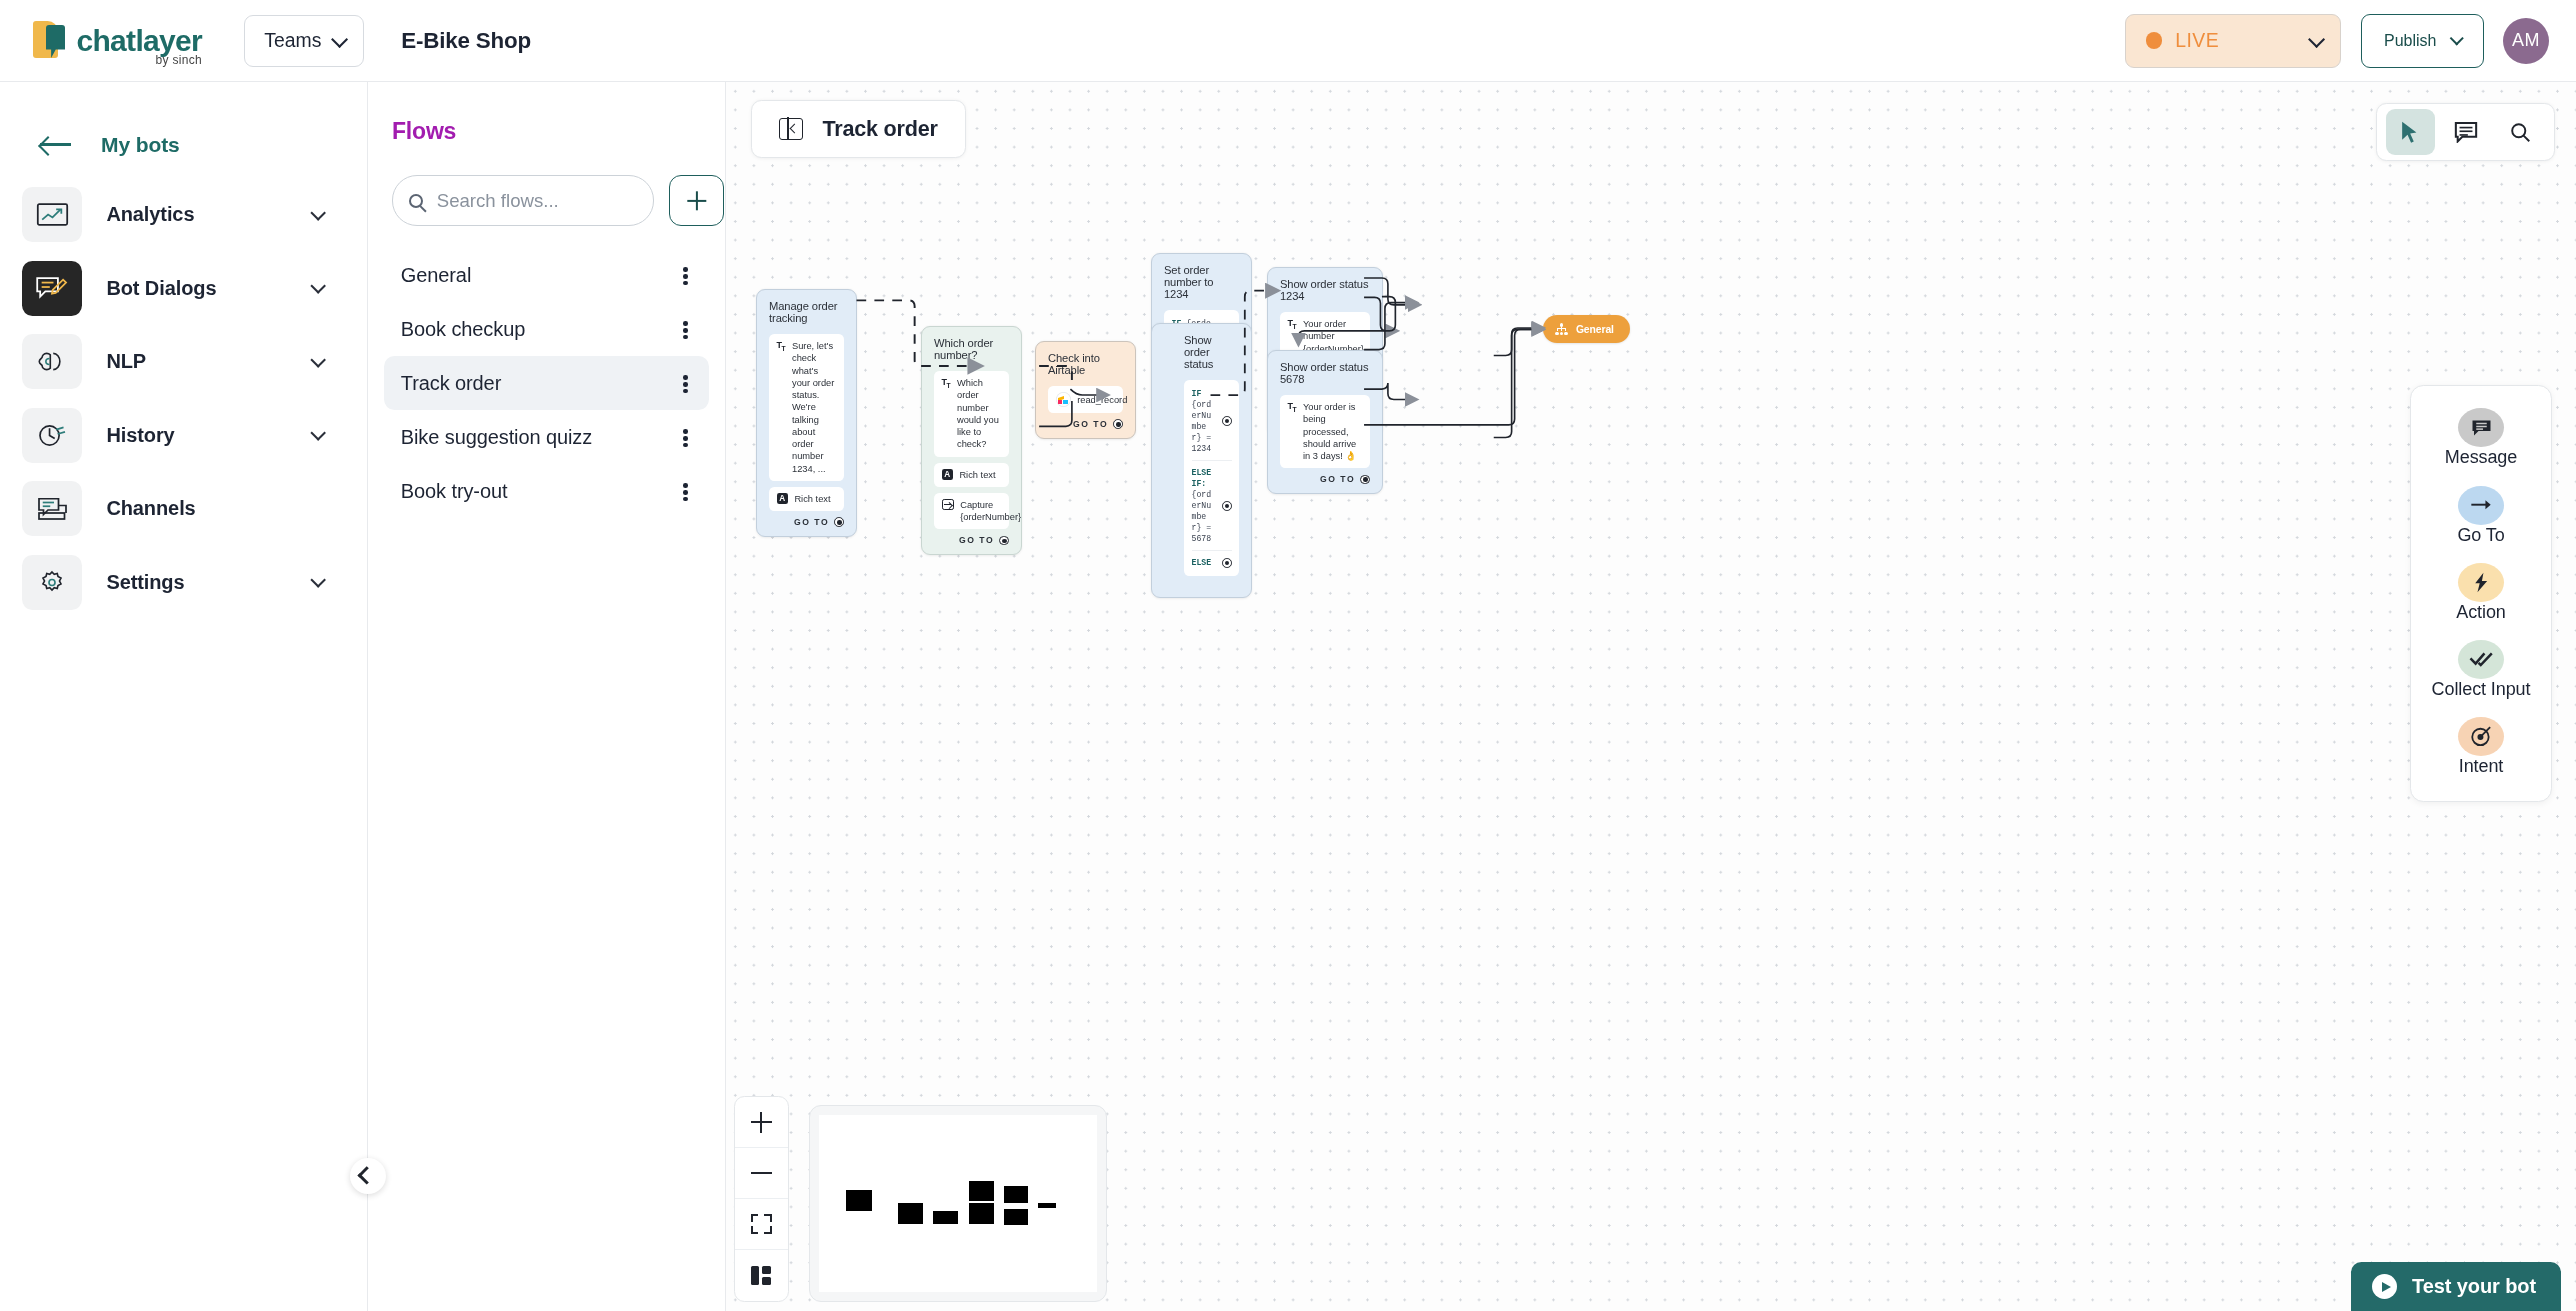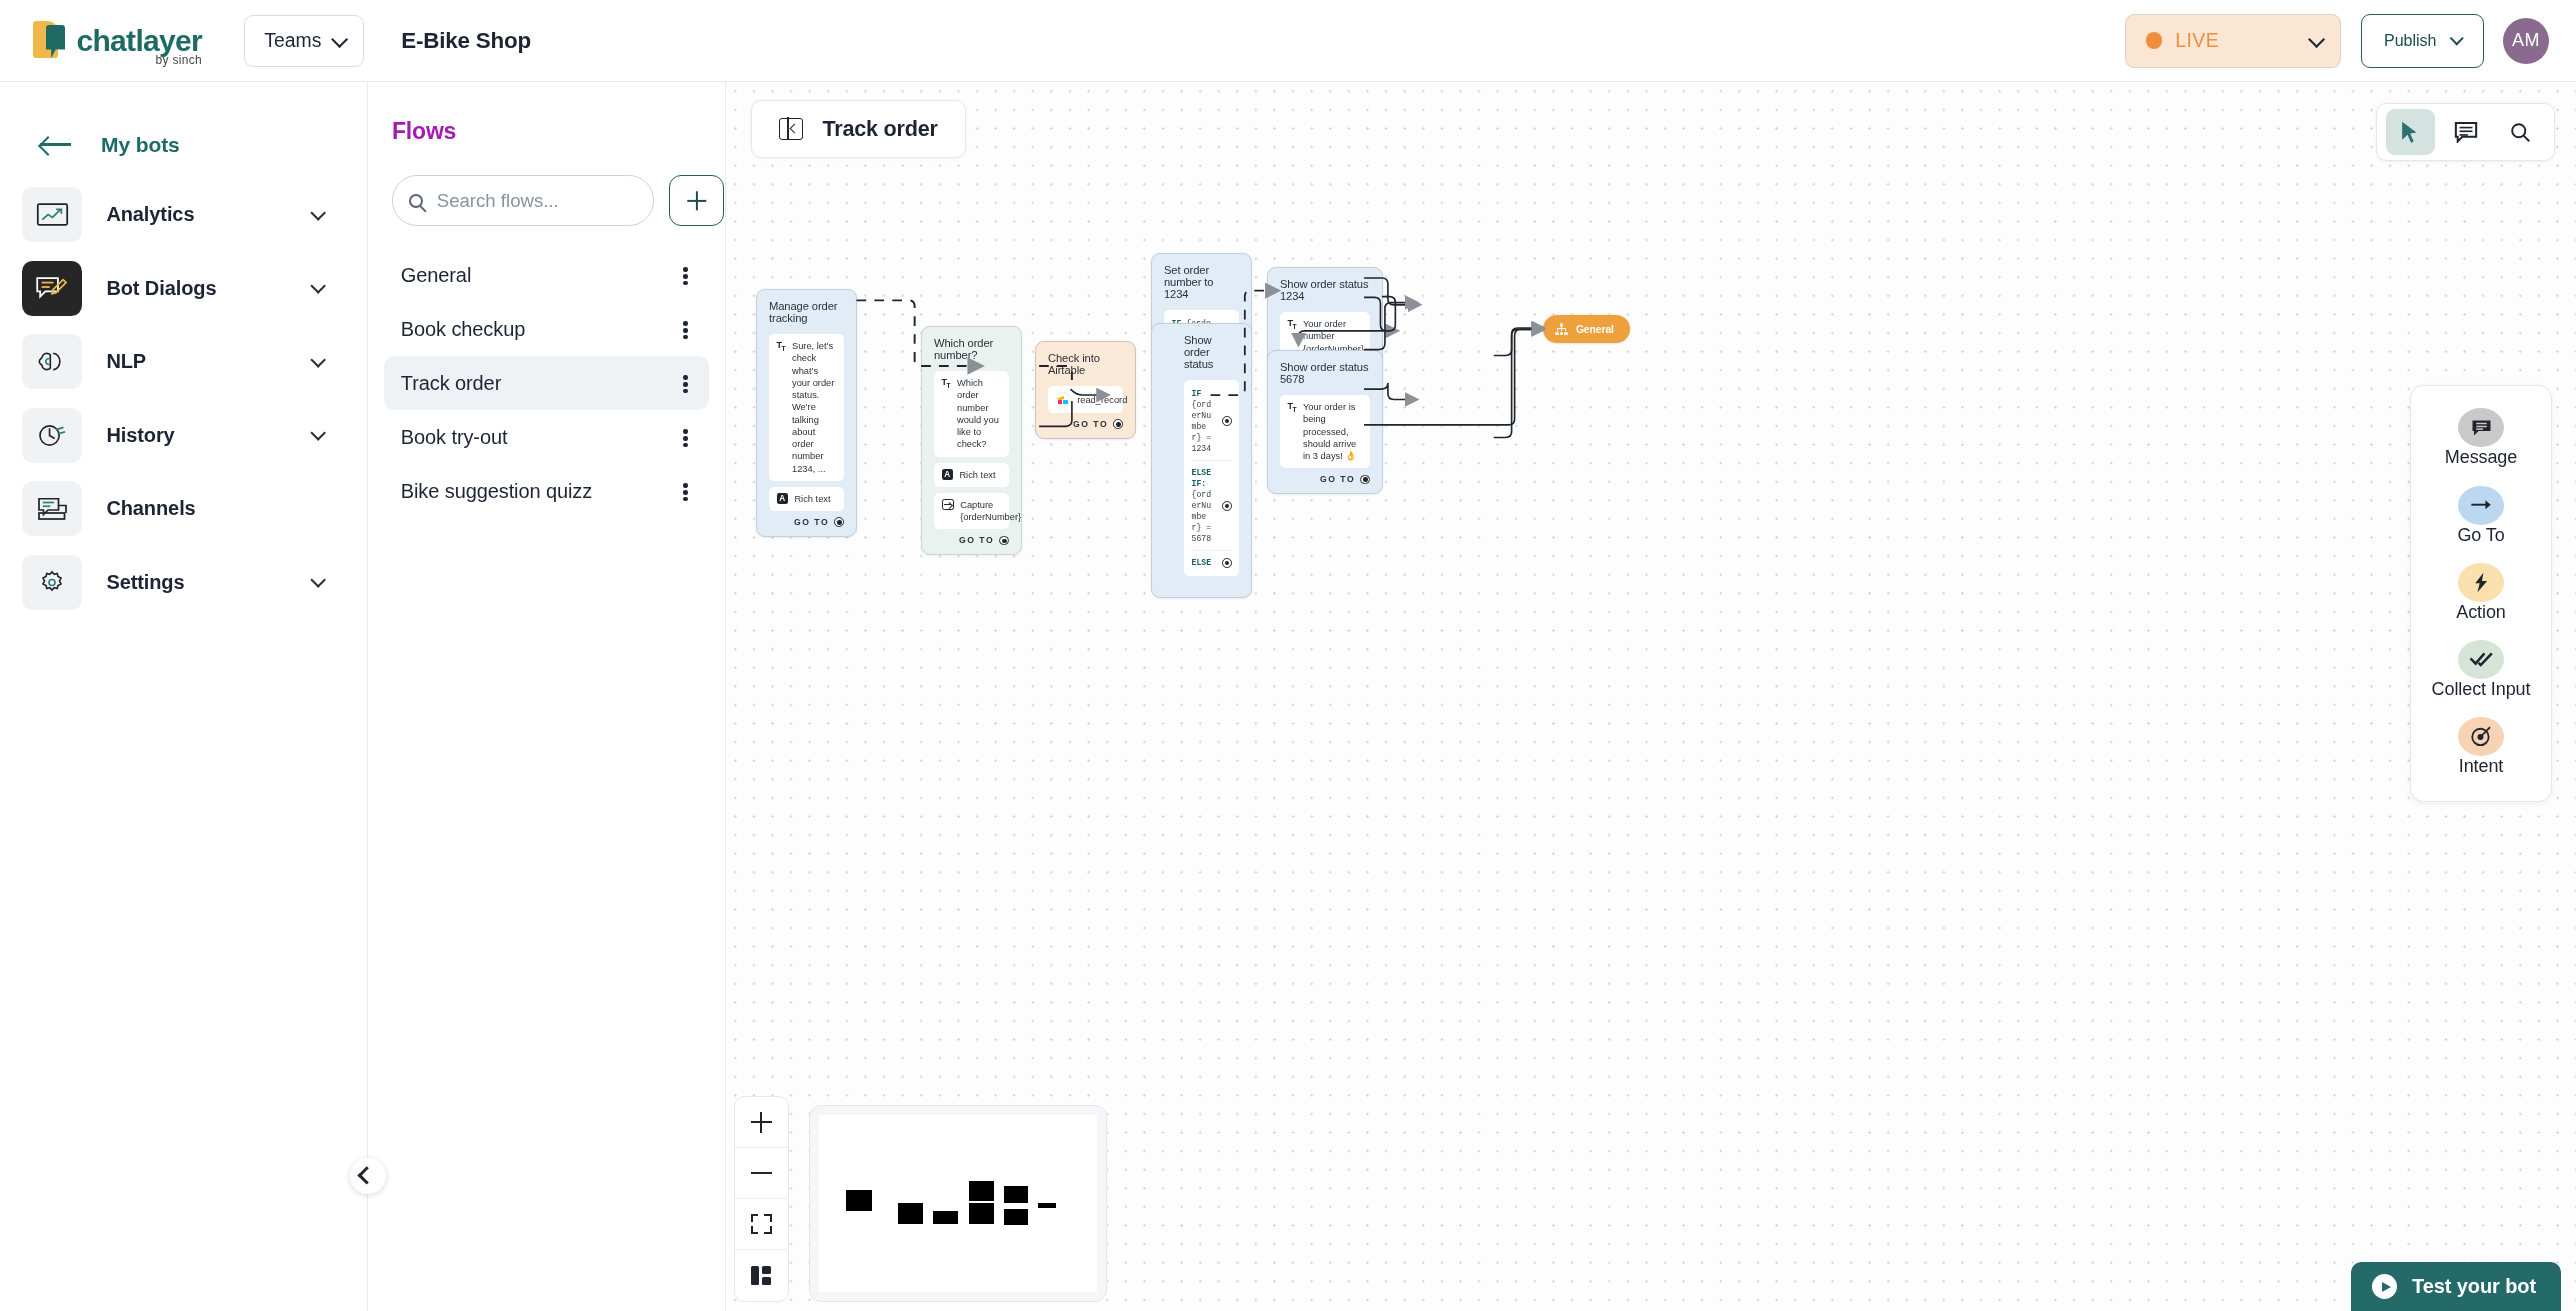--- a/index.html
+++ b/index.html
@@ -538,29 +538,29 @@
     </div>
     <div class="flow-row selected">
       <span class="lbl">Track order</span>
       <span class="kebab">
           <i></i>
           <i></i>
           <i></i>
         </span>
     </div>
     <div class="flow-row">
+      <span class="lbl">Bike suggestion quizz</span>
+      <span class="kebab">
+          <i></i>
+          <i></i>
+          <i></i>
+        </span>
+    </div>
+    <div class="flow-row">
       <span class="lbl">Book try-out</span>
-      <span class="kebab">
-          <i></i>
-          <i></i>
-          <i></i>
-        </span>
-    </div>
-    <div class="flow-row">
-      <span class="lbl">Bike suggestion quizz</span>
       <span class="kebab">
           <i></i>
           <i></i>
           <i></i>
         </span>
     </div>
   </div>
 </div>
 
 <div id="canvas">

